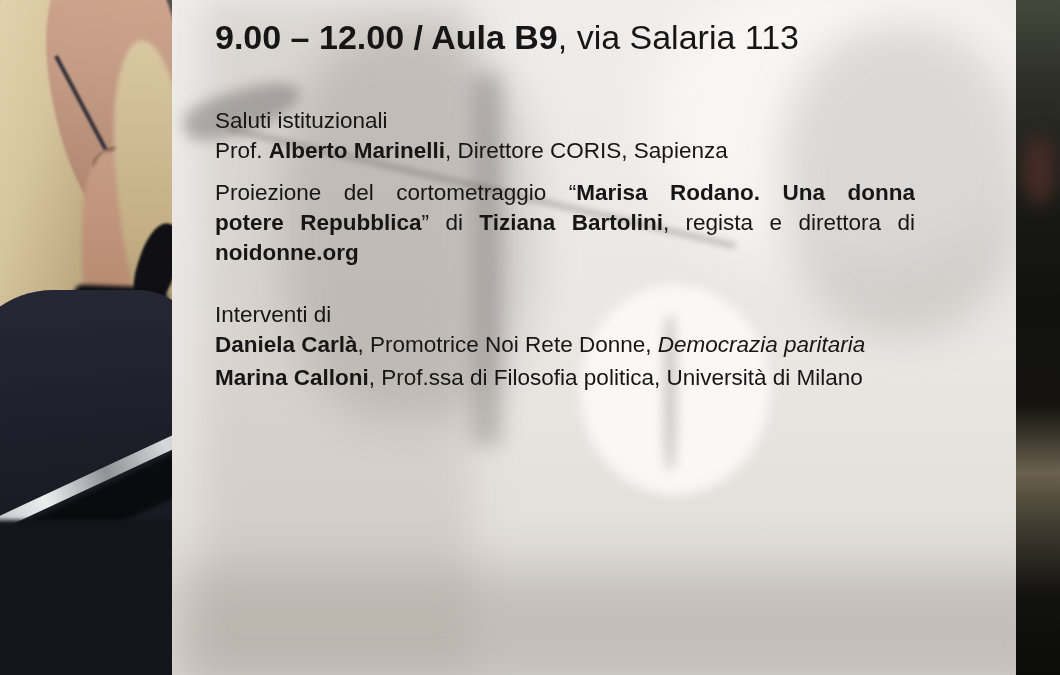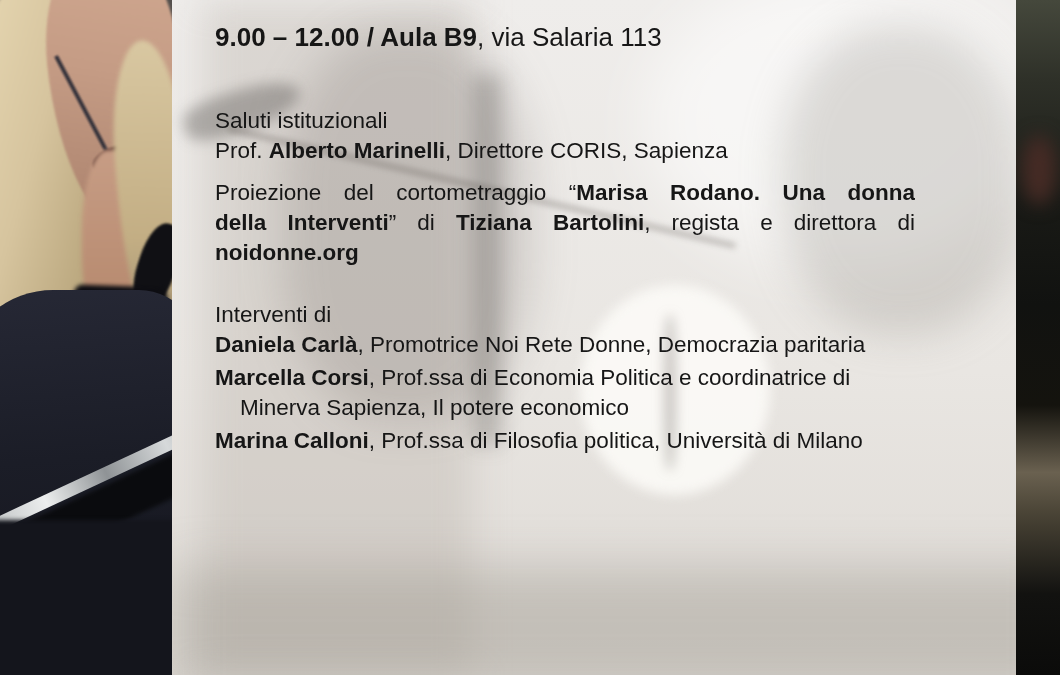--- a/index.html
+++ b/index.html
@@ -61,30 +61,30 @@
     transform:rotate(-25deg);filter:blur(2px);}
   .ph-jacketlow{left:-20px;top:520px;width:220px;height:180px;background:#14151c;filter:blur(2px);}
   
   .darkstrip{position:absolute;left:1016px;top:0;width:44px;height:675px;overflow:hidden;
     background:linear-gradient(180deg,#45483c 0%,#2e3028 12%,#191a16 30%,#111210 45%,#14130e 60%,#6a6150 70%,#4a4436 76%,#121210 88%,#0b0b0a 100%);}
   .ds-blob{position:absolute;left:6px;top:135px;width:34px;height:70px;background:#462b25;
     border-radius:50%;filter:blur(9px);}
   
   .content{position:absolute;left:215px;top:22px;width:800px;}
   .h1{font-size:31px;font-weight:bold;line-height:34px;letter-spacing:.2px;}
-  .h2{font-size:26px;line-height:30px;}
+  .h2{font-size:34px;line-height:30px;}
   .sec{font-size:22.5px;line-height:30px;}
   .sec-greet{margin-top:54px;}
   .sec-screen{margin-top:12px;width:700px;}
   .sec-speakers{margin-top:32px;}
   .jline{text-align:justify;height:30px;overflow:hidden;}
   .jline::after{content:"";display:inline-block;width:100%;height:0;}
   .speaker{padding-left:25px;text-indent:-25px;margin-bottom:3px;}
   .b{font-weight:bold;}
-  .i{}
+  .i{font-style:italic;}
 </style>
 </head>
 <body>
 
 <div class="backdrop">
   <div class="shape bd-light"></div>
   <div class="shape bd-band1"></div>
   <div class="shape bd-figure-left"></div>
   <div class="shape bd-mic"></div>
   <div class="shape bd-micstand"></div>
@@ -120,24 +120,23 @@
 
   <div class="h2"><span class="b">9.00 – 12.00 / Aula B9</span><span>, via Salaria 113</span></div>
 
   <div class="sec sec-greet">
     <div><span>Saluti istituzionali</span></div>
     <div><span>Prof. </span><span class="b">Alberto Marinelli</span><span>, Direttore CORIS, Sapienza</span></div>
   </div>
 
   <div class="sec sec-screen">
     <div class="jline"><span>Proiezione del cortometraggio “</span><span class="b">Marisa Rodano. Una donna</span></div>
-    <div class="jline"><span class="b">della Interventi</span><span>” di </span><span class="b">Tiziana Bartolini</span><span>, regista e direttora di</span></div>
+    <div class="jline"><span class="b">potere Repubblica</span><span>” di </span><span class="b">Tiziana Bartolini</span><span>, regista e direttora di</span></div>
     <div><span class="b">noidonne.org</span></div>
   </div>
 
   <div class="sec sec-speakers">
     <div><span>Interventi di</span></div>
     <div class="speaker"><span class="b">Daniela Carlà</span><span>, Promotrice Noi Rete Donne, </span><span class="i">Democrazia paritaria</span></div>
-    <div class="speaker"><span class="b">Marcella Corsi</span><span>, Prof.ssa di Economia Politica e coordinatrice di</span><br><span>Minerva Sapienza, </span><span class="i">Il potere economico</span></div>
     <div class="speaker"><span class="b">Marina Calloni</span><span>, Prof.ssa di Filosofia politica, Università di Milano</span></div>
   </div>
 
 </div>
 
 </body></html>

